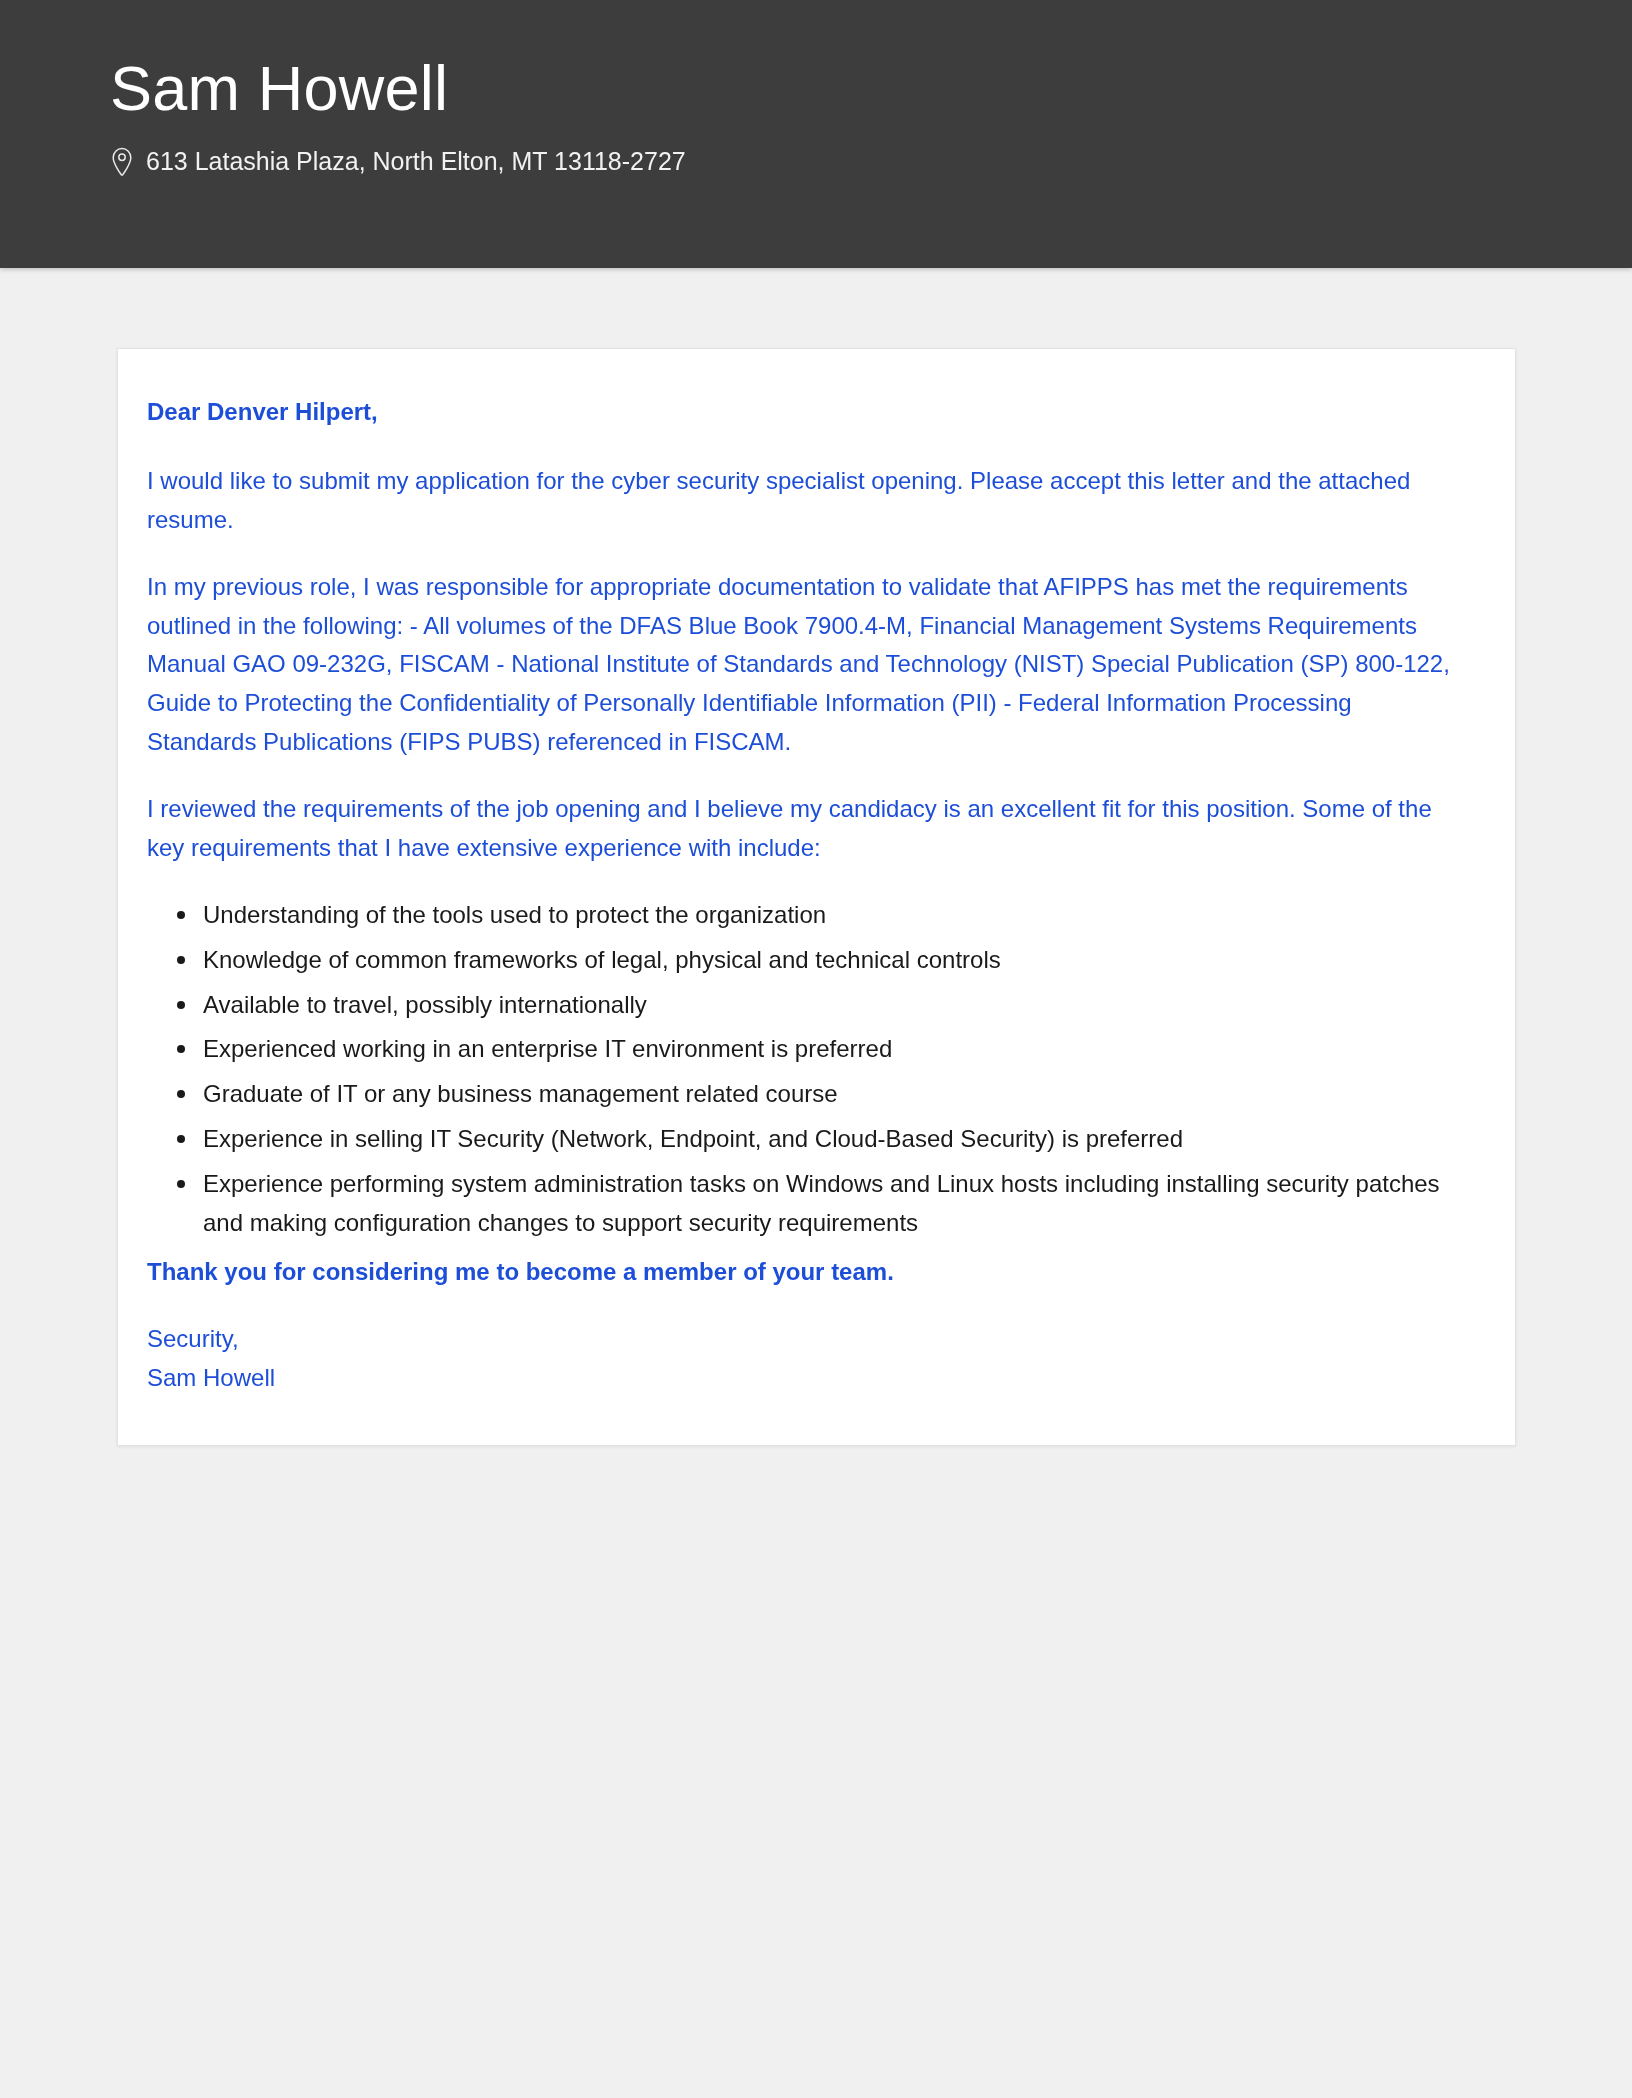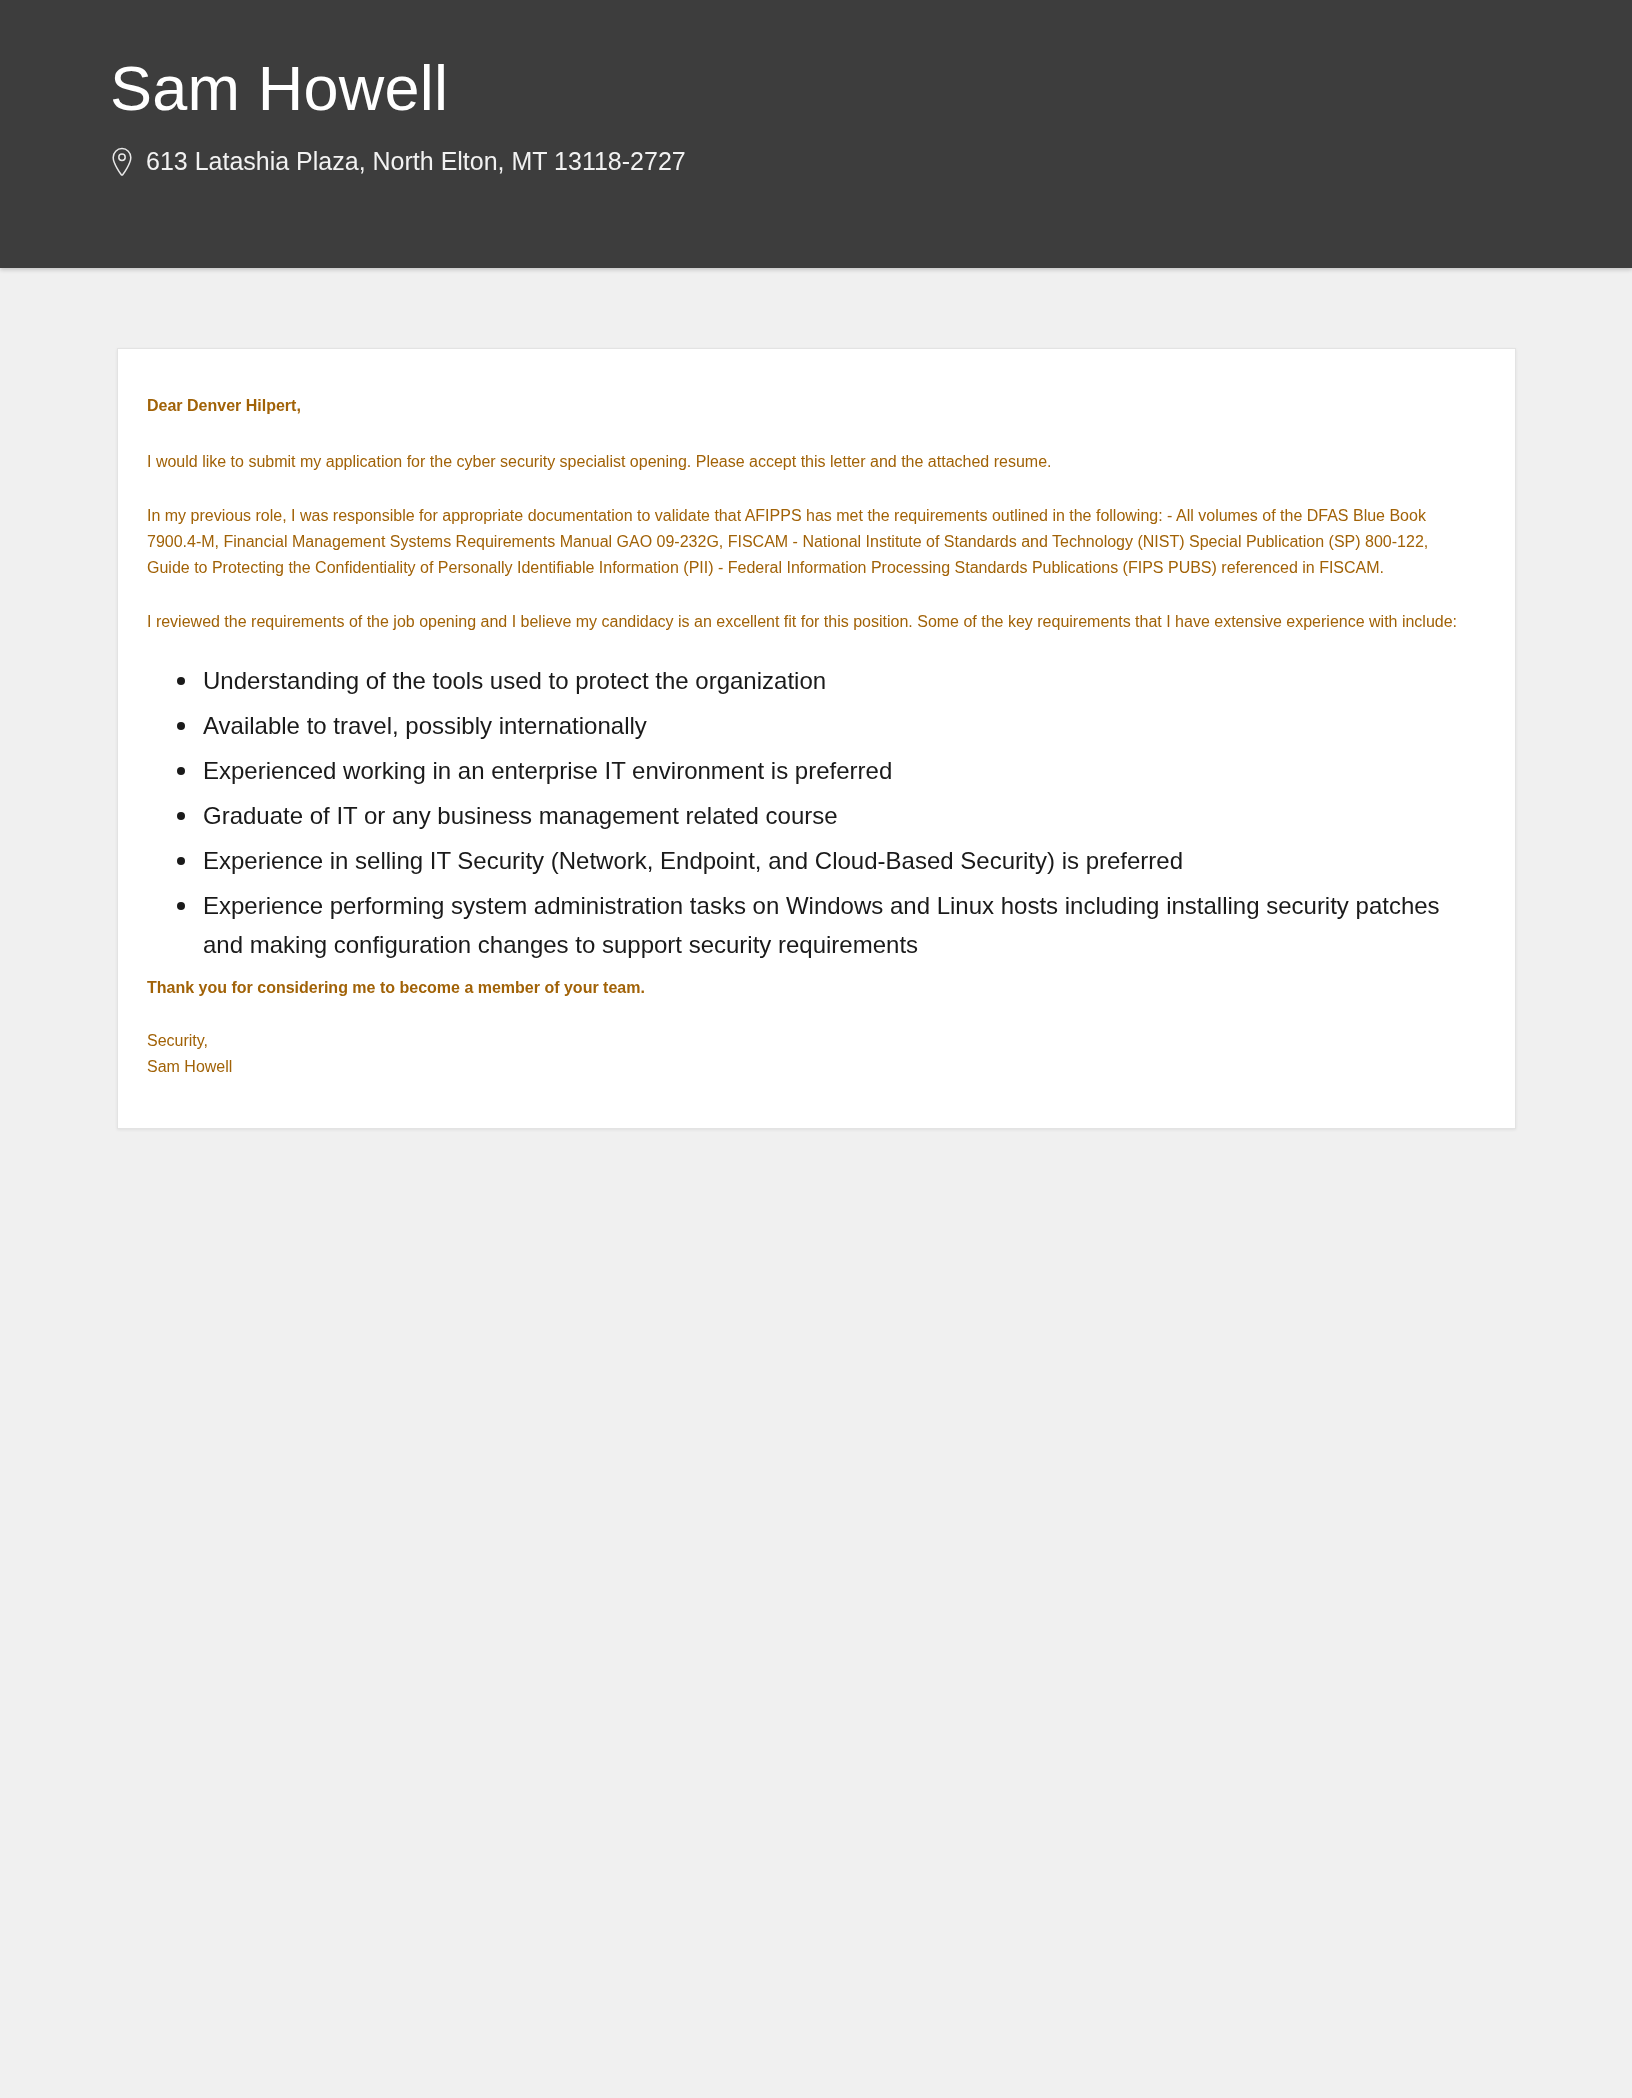--- a/index.html
+++ b/index.html
@@ -63,22 +63,22 @@
     box-shadow: 0 1px 3px rgba(0,0,0,0.07);
     width: 1399px;
     padding: 44px 56px 48px 29px;
   }
   .card-inner {
     padding-left: 0;
   }
 
   .letter p {
     margin: 0 0 28px 0;
-    color: #a16207;
-    font-size: 16px;
+    color: #1d4ed8;
+    font-size: 24px;
     line-height: 1.62;
     font-weight: 400;
     max-width: 1345px;
   }
   .letter p.salutation {
     font-weight: 700;
     margin-bottom: 30px;
   }
   .letter p.closing-thanks {
     font-weight: 700;
@@ -139,20 +139,21 @@
       <p class="salutation">Dear Denver Hilpert,</p>
 
       <p>I would like to submit my application for the cyber security specialist opening. Please accept this letter and the attached resume.</p>
 
       <p>In my previous role, I was responsible for appropriate documentation to validate that AFIPPS has met the requirements outlined in the following: - All volumes of the DFAS Blue Book 7900.4-M, Financial Management Systems Requirements Manual GAO 09-232G, FISCAM - National Institute of Standards and Technology (NIST) Special Publication (SP) 800-122, Guide to Protecting the Confidentiality of Personally Identifiable Information (PII) - Federal Information Processing Standards Publications (FIPS PUBS) referenced in FISCAM.</p>
 
       <p>I reviewed the requirements of the job opening and I believe my candidacy is an excellent fit for this position. Some of the key requirements that I have extensive experience with include:</p>
 
       <ul>
         <li>Understanding of the tools used to protect the organization</li>
+        <li>Knowledge of common frameworks of legal, physical and technical controls</li>
         <li>Available to travel, possibly internationally</li>
         <li>Experienced working in an enterprise IT environment is preferred</li>
         <li>Graduate of IT or any business management related course</li>
         <li>Experience in selling IT Security (Network, Endpoint, and Cloud-Based Security) is preferred</li>
         <li>Experience performing system administration tasks on Windows and Linux hosts including installing security patches and making configuration changes to support security requirements</li>
       </ul>
 
       <p class="closing-thanks">Thank you for considering me to become a member of your team.</p>
 
       <p class="signoff">

